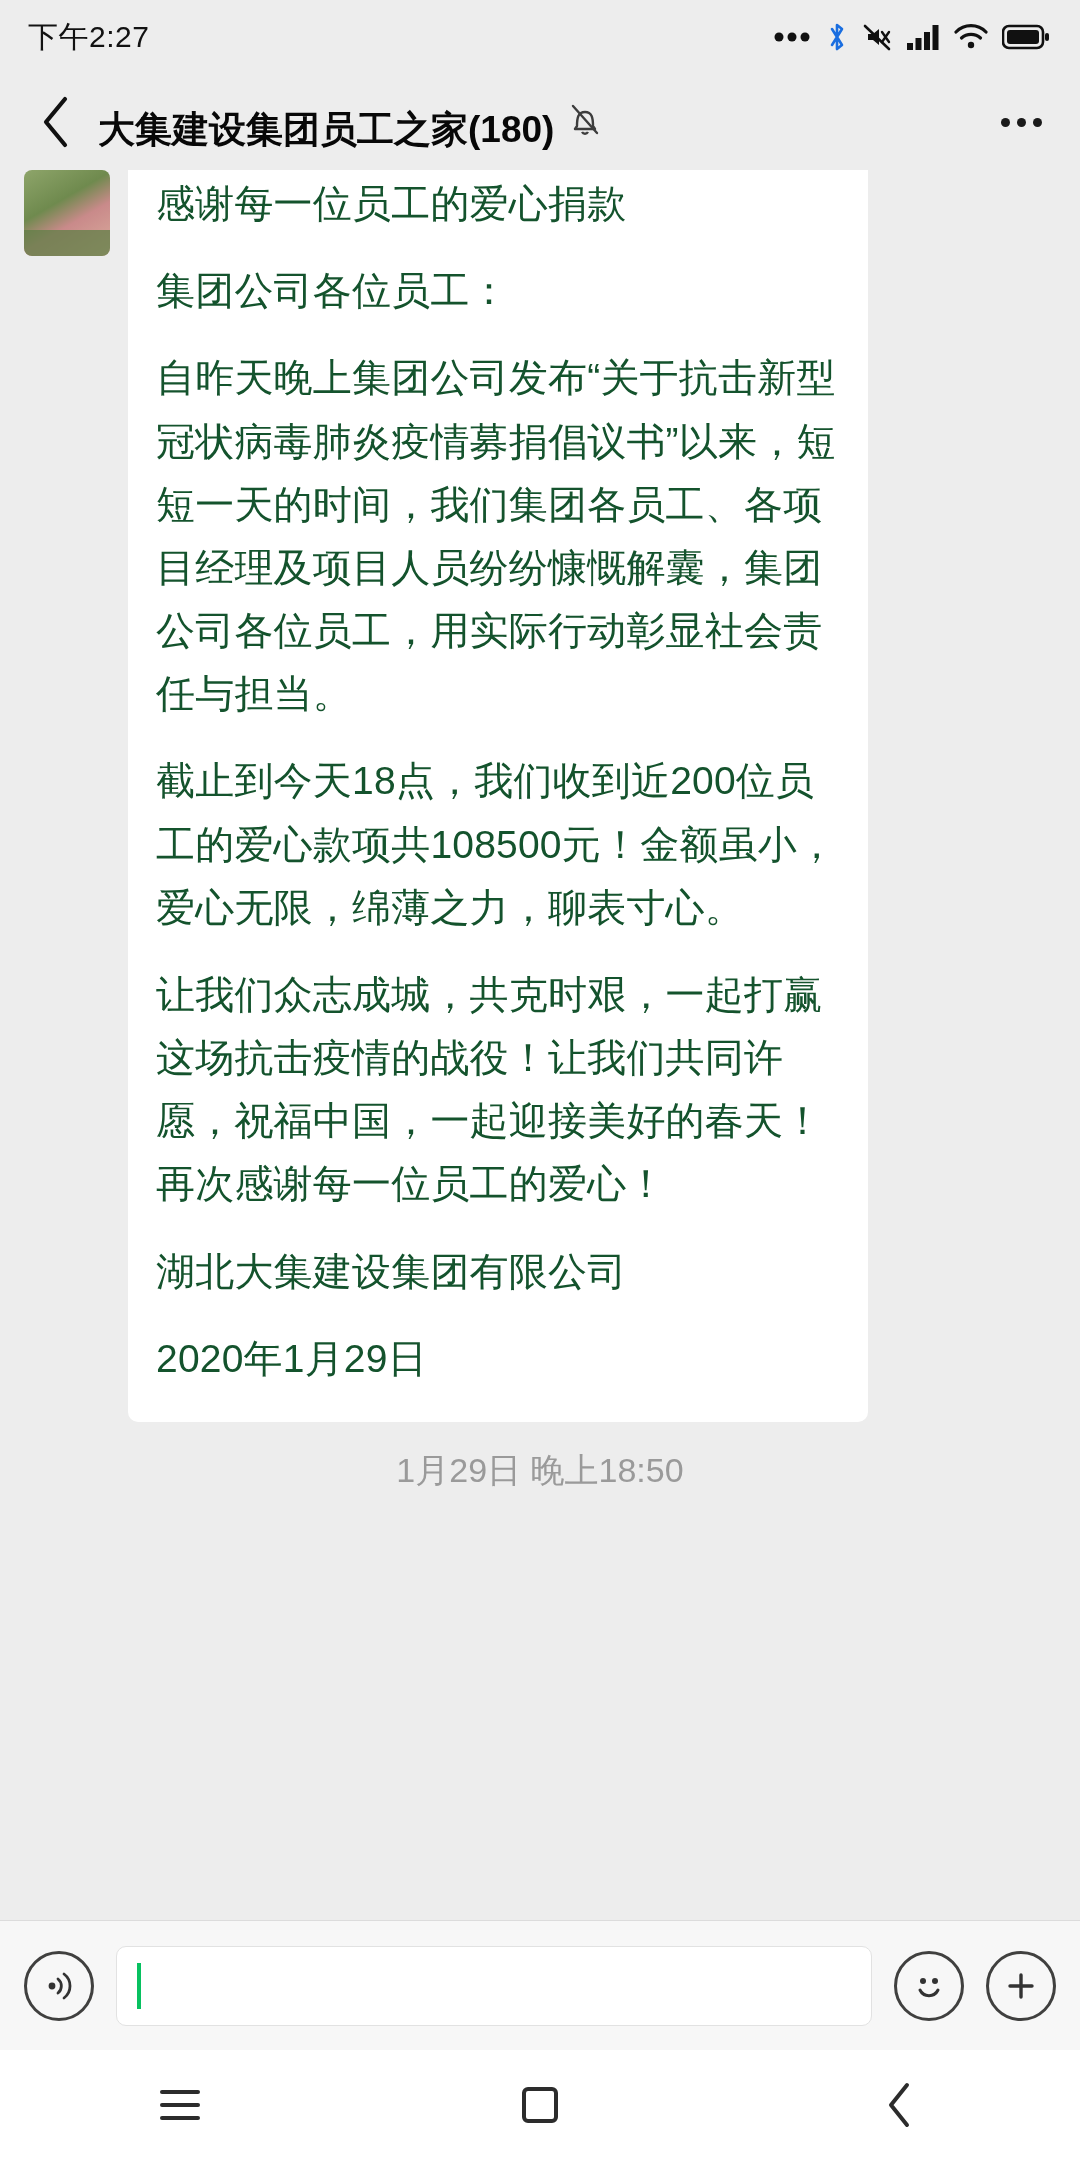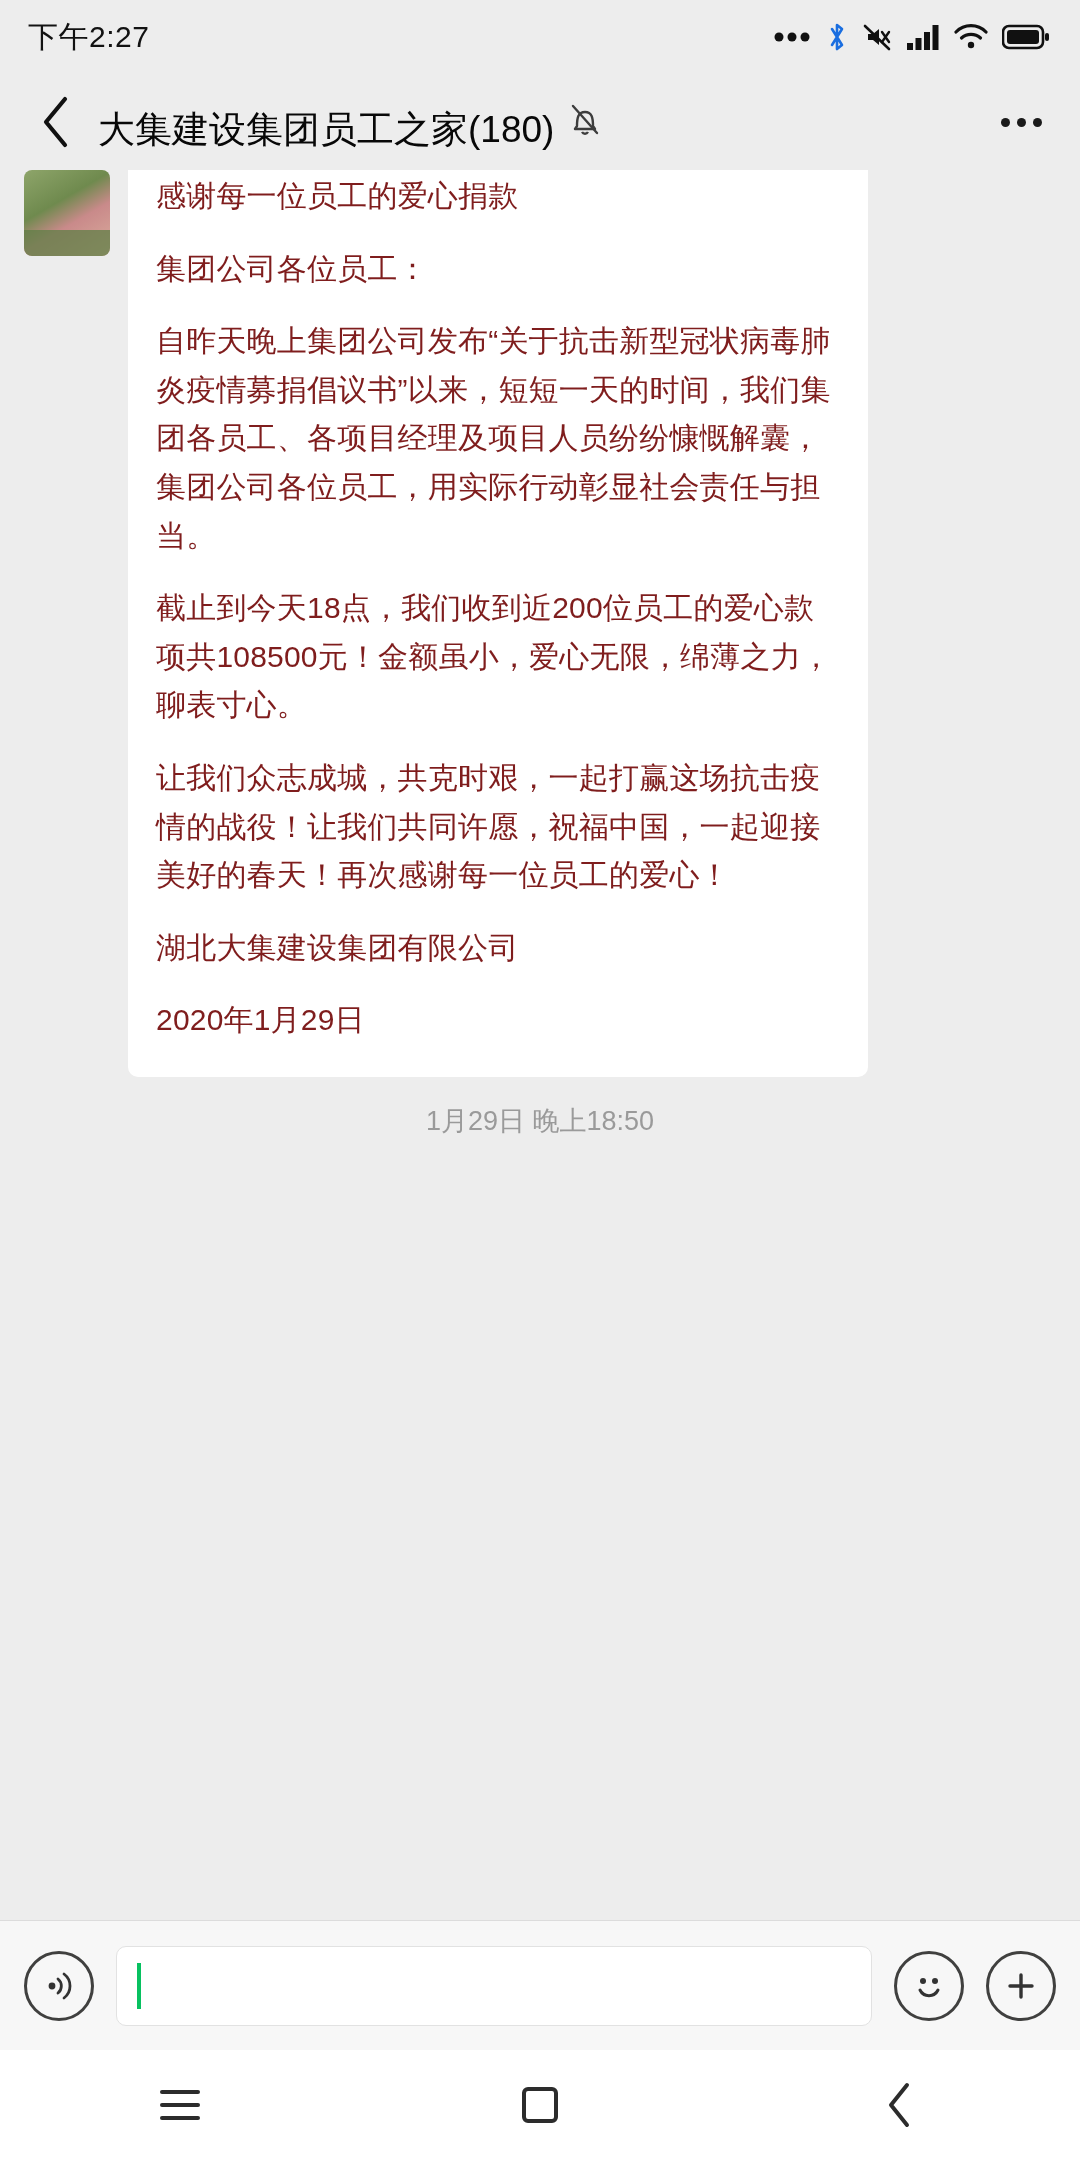--- a/index.html
+++ b/index.html
@@ -60,21 +60,21 @@
   .title-wrap {
     flex: 1;
     display: flex;
     align-items: center;
     gap: 14px;
     padding-left: 14px;
   }
   .title-text {
     font-size: 37px;
     color: #080808;
-    font-weight: 400;
+    font-weight: 700;
     white-space: nowrap;
     margin-top: 16px;
   }
   .more-btn {
     width: 62px;
     height: 56px;
     display: flex;
     align-items: center;
     justify-content: center;
     gap: 7px;
@@ -116,30 +116,30 @@
   }
   .bubble {
     background: #ffffff;
     border-radius: 10px;
     padding: 26px 28px 32px 28px;
     max-width: 740px;
     position: relative;
     margin-top: -24px;
   }
   .bubble p {
-    font-size: 30px;
+    font-size: 39px;
     line-height: 1.62;
-    color: #7f1d1d;
+    color: #14532d;
     letter-spacing: 0.2px;
   }
   .bubble p + p { margin-top: 24px; }
 
   .timestamp {
     text-align: center;
-    font-size: 27px;
+    font-size: 34px;
     color: #9a9a9a;
     margin-top: 26px;
   }
 
   .msg-row-next {
     display: flex;
     align-items: flex-start;
     gap: 18px;
     margin-top: 20px;
   }

